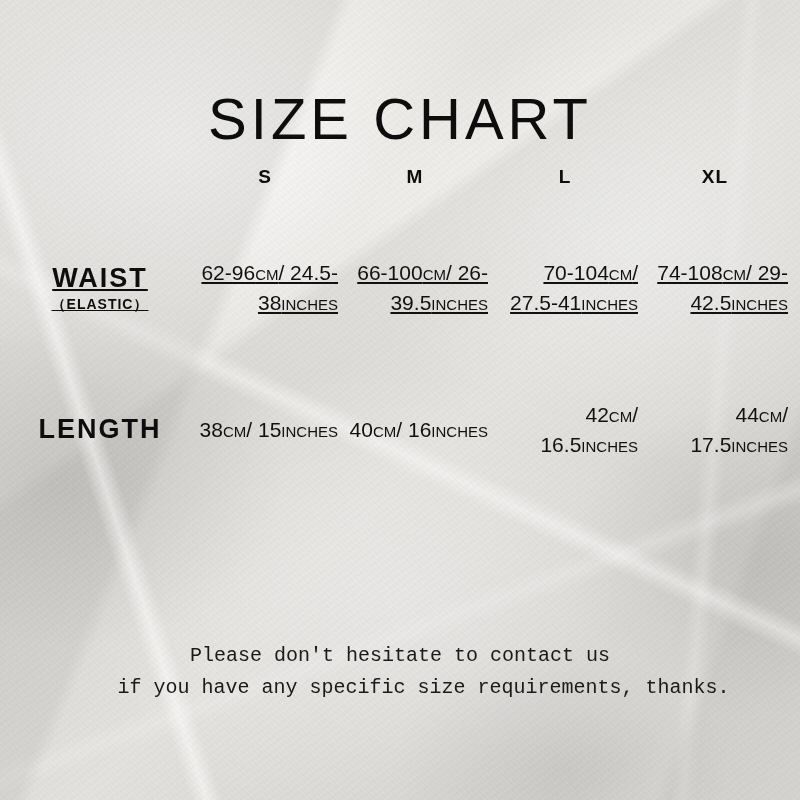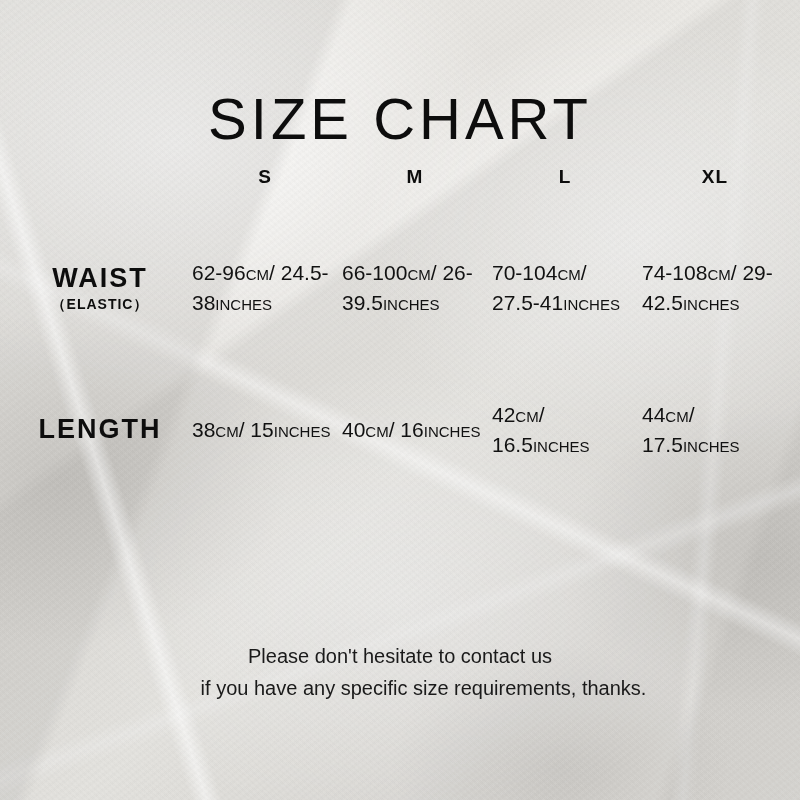--- a/index.html
+++ b/index.html
@@ -116,40 +116,40 @@
     font-size: 14px;
     font-weight: bold;
     letter-spacing: 1px;
     margin-top: 2px;
   }
 
   .value-cell {
     font-family: "Liberation Sans", sans-serif;
     font-size: 21px;
     color: #111;
-    text-align: left;
+    text-align: right;
     vertical-align: middle;
     line-height: 1.45;
     padding: 14px 2px;
     letter-spacing: 0px;
   }
   .value-cell .unit { font-size: 15px; }
 
-  tr.row-waist td  { height: 120px; }
+  tr.row-waist td  { height: 120px; text-decoration: underline; }
   tr.row-hip td    { height: 108px; }
   tr.row-length td { height: 108px; }
 
   
   .note {
     position: absolute;
     top: 640px;
     left: 0;
     width: 800px;
     text-align: center;
-    font-family: Liberation Sans, sans-serif;
+    font-family: Liberation Mono, monospace;
     font-size: 20px;
     color: #1a1a1a;
     line-height: 1.6;
   }
   .note .line2 { display: block; margin-left: 47px; }
 </style>
 </head>
 <body>
 
 <div id="page">

